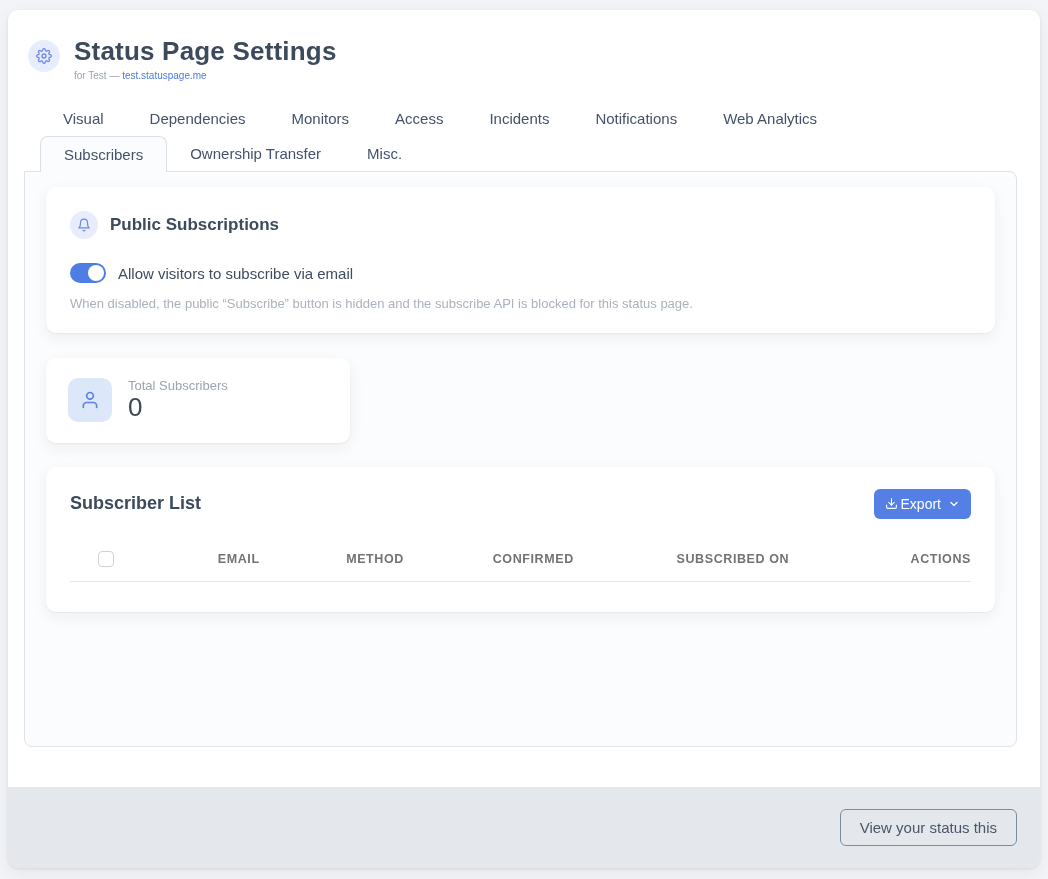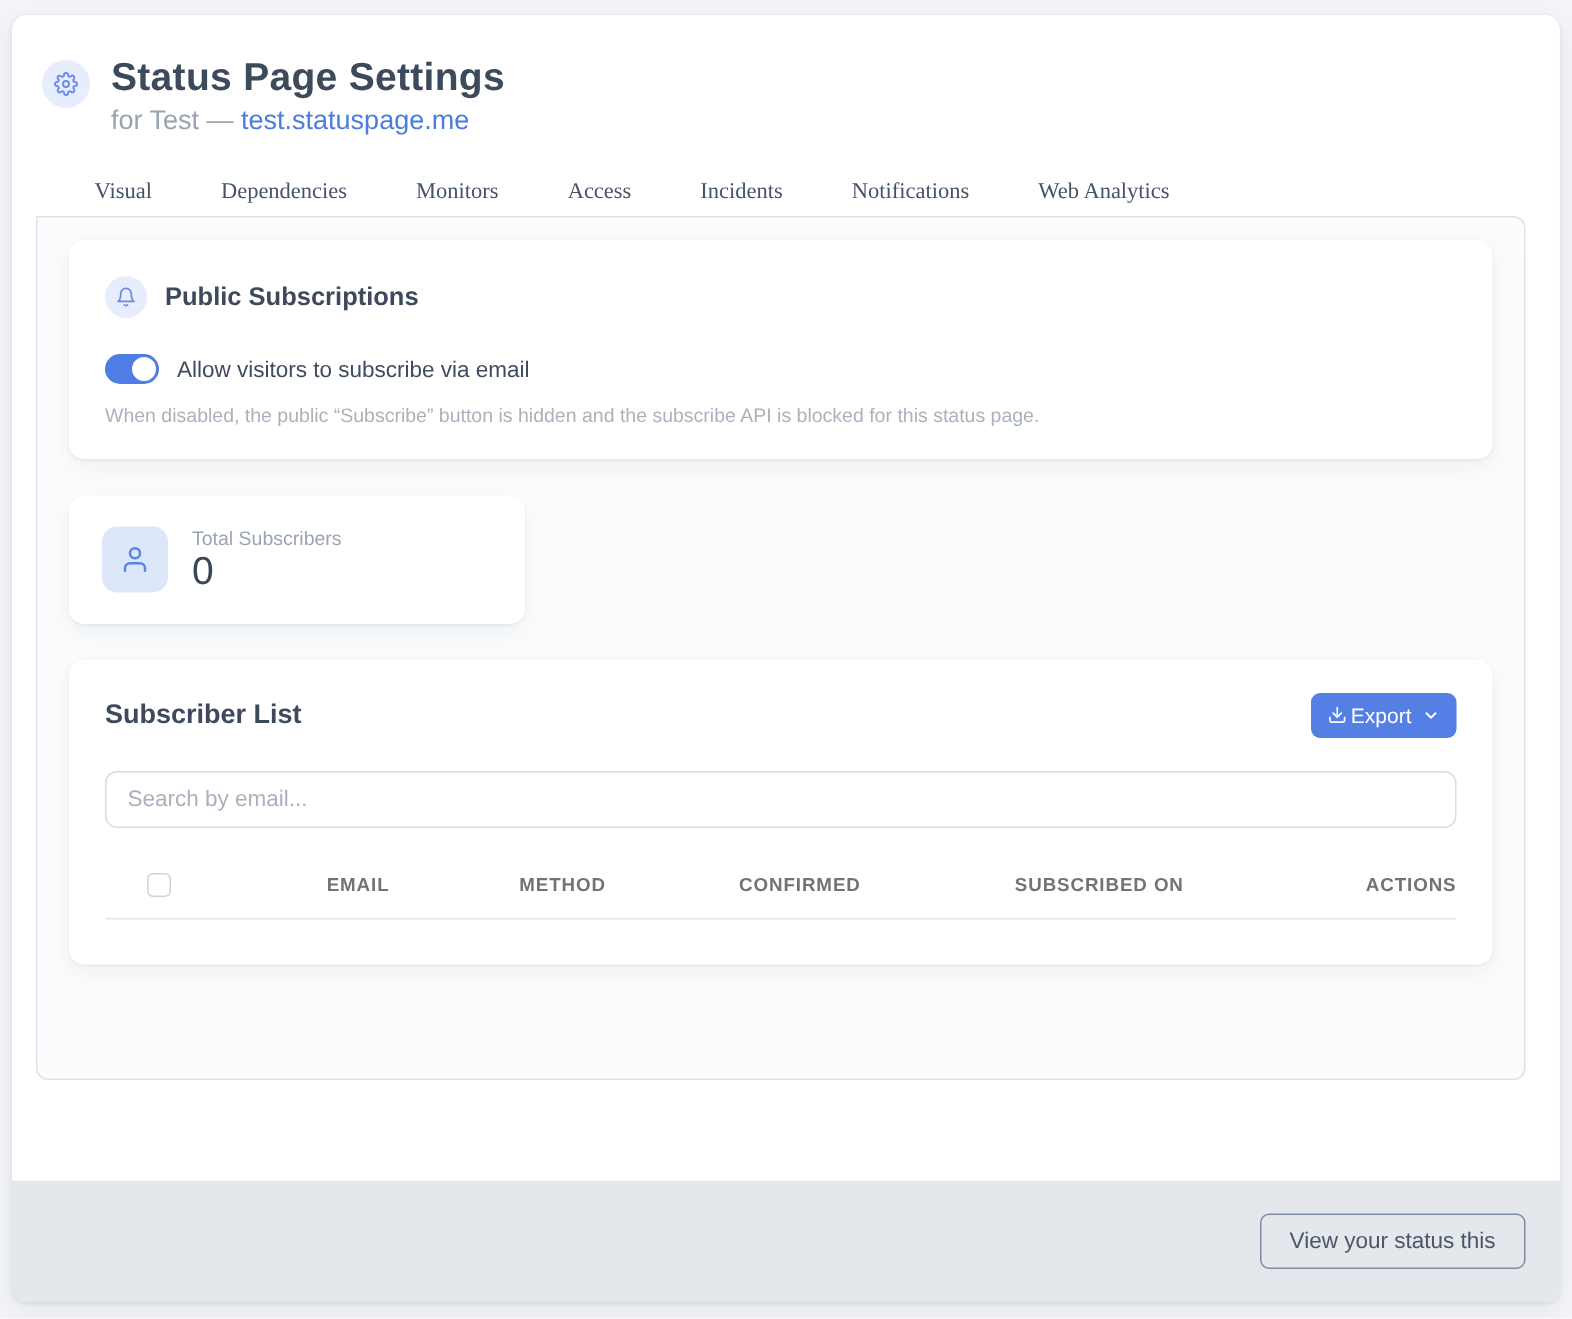--- a/index.html
+++ b/index.html
@@ -17,24 +17,24 @@
     overflow:hidden;
   }
   
   .header { display:flex; align-items:flex-start; gap:14px; padding:26px 20px 0 20px; }
   .header-icon {
     width:32px; height:32px; border-radius:50%; background:#e7edfc;
     display:flex; align-items:center; justify-content:center; color:#6d8ce8; flex:0 0 32px;
     margin-top:4px;
   }
   .page-title { font-size:26px; font-weight:600; color:#3d4a5c; letter-spacing:.2px; }
-  .page-subtitle { margin-top:3px; font-size:18px; color:#9aa3b0; }
+  .page-subtitle { margin-top:3px; font-size:10px; color:#9aa3b0; }
   .page-subtitle a { color:#4c7ce0; text-decoration:none; font-weight:500; }
   
-  .tabs-row { display:flex; margin-left:32px;font-family:Liberation Serif, serif; }
+  .tabs-row { display:flex; margin-left:32px; }
   .tabs-row1 { margin-top:22px; }
   .tab { padding:7px 23px; font-size:15px; color:#45526a; cursor:pointer; white-space:nowrap; }
   .tabs-row2 { margin-top:2px; }
   .tab2 { padding:9px 23px; font-size:15px; color:#45526a; cursor:pointer; white-space:nowrap; }
   .tab2.active {
     background:#fbfcfd; border:1px solid #dcdfe6; border-bottom:none;
     border-radius:8px 8px 0 0; position:relative; z-index:2; margin-bottom:-1px;
   }
   
   .panel {
@@ -144,20 +144,25 @@
   <div class="tabs-row tabs-row1">
     <div class="tab">Visual</div>
     <div class="tab">Dependencies</div>
     <div class="tab">Monitors</div>
     <div class="tab">Access</div>
     <div class="tab">Incidents</div>
     <div class="tab">Notifications</div>
     <div class="tab">Web Analytics</div>
   </div>
 
+  <div class="tabs-row tabs-row2">
+    <div class="tab2 active">Subscribers</div>
+    <div class="tab2">Ownership Transfer</div>
+    <div class="tab2">Misc.</div>
+  </div>
 
   <div class="panel">
 
     <div class="card card-pubsub">
       <div class="card-title-row">
         <div class="bell-badge">
           <svg width="14" height="14" viewBox="0 0 24 24" fill="none" stroke="currentColor" stroke-width="2" stroke-linecap="round" stroke-linejoin="round">
             <path d="M18 8A6 6 0 0 0 6 8c0 7-3 9-3 9h18s-3-2-3-9"></path>
             <path d="M13.73 21a2 2 0 0 1-3.46 0"></path>
           </svg>
@@ -199,21 +204,20 @@
           </span>
           <span>Export</span>
           <span style="margin-left:4px;">
             <svg width="12" height="12" viewBox="0 0 24 24" fill="none" stroke="currentColor" stroke-width="2.5" stroke-linecap="round" stroke-linejoin="round">
               <polyline points="6 9 12 15 18 9"></polyline>
             </svg>
           </span>
         </button>
       </div>
 
-      <input class="search-input" type="text" placeholder="Search by email..." style="">
 
       <div class="table-head">
         <div class="col-check">
           <input type="checkbox" class="checkbox" style="">
         </div>
         <div class="th col-email">EMAIL</div>
         <div class="th col-method">METHOD</div>
         <div class="th col-confirmed">CONFIRMED</div>
         <div class="th col-subon">SUBSCRIBED ON</div>
         <div class="th col-actions">ACTIONS</div>

